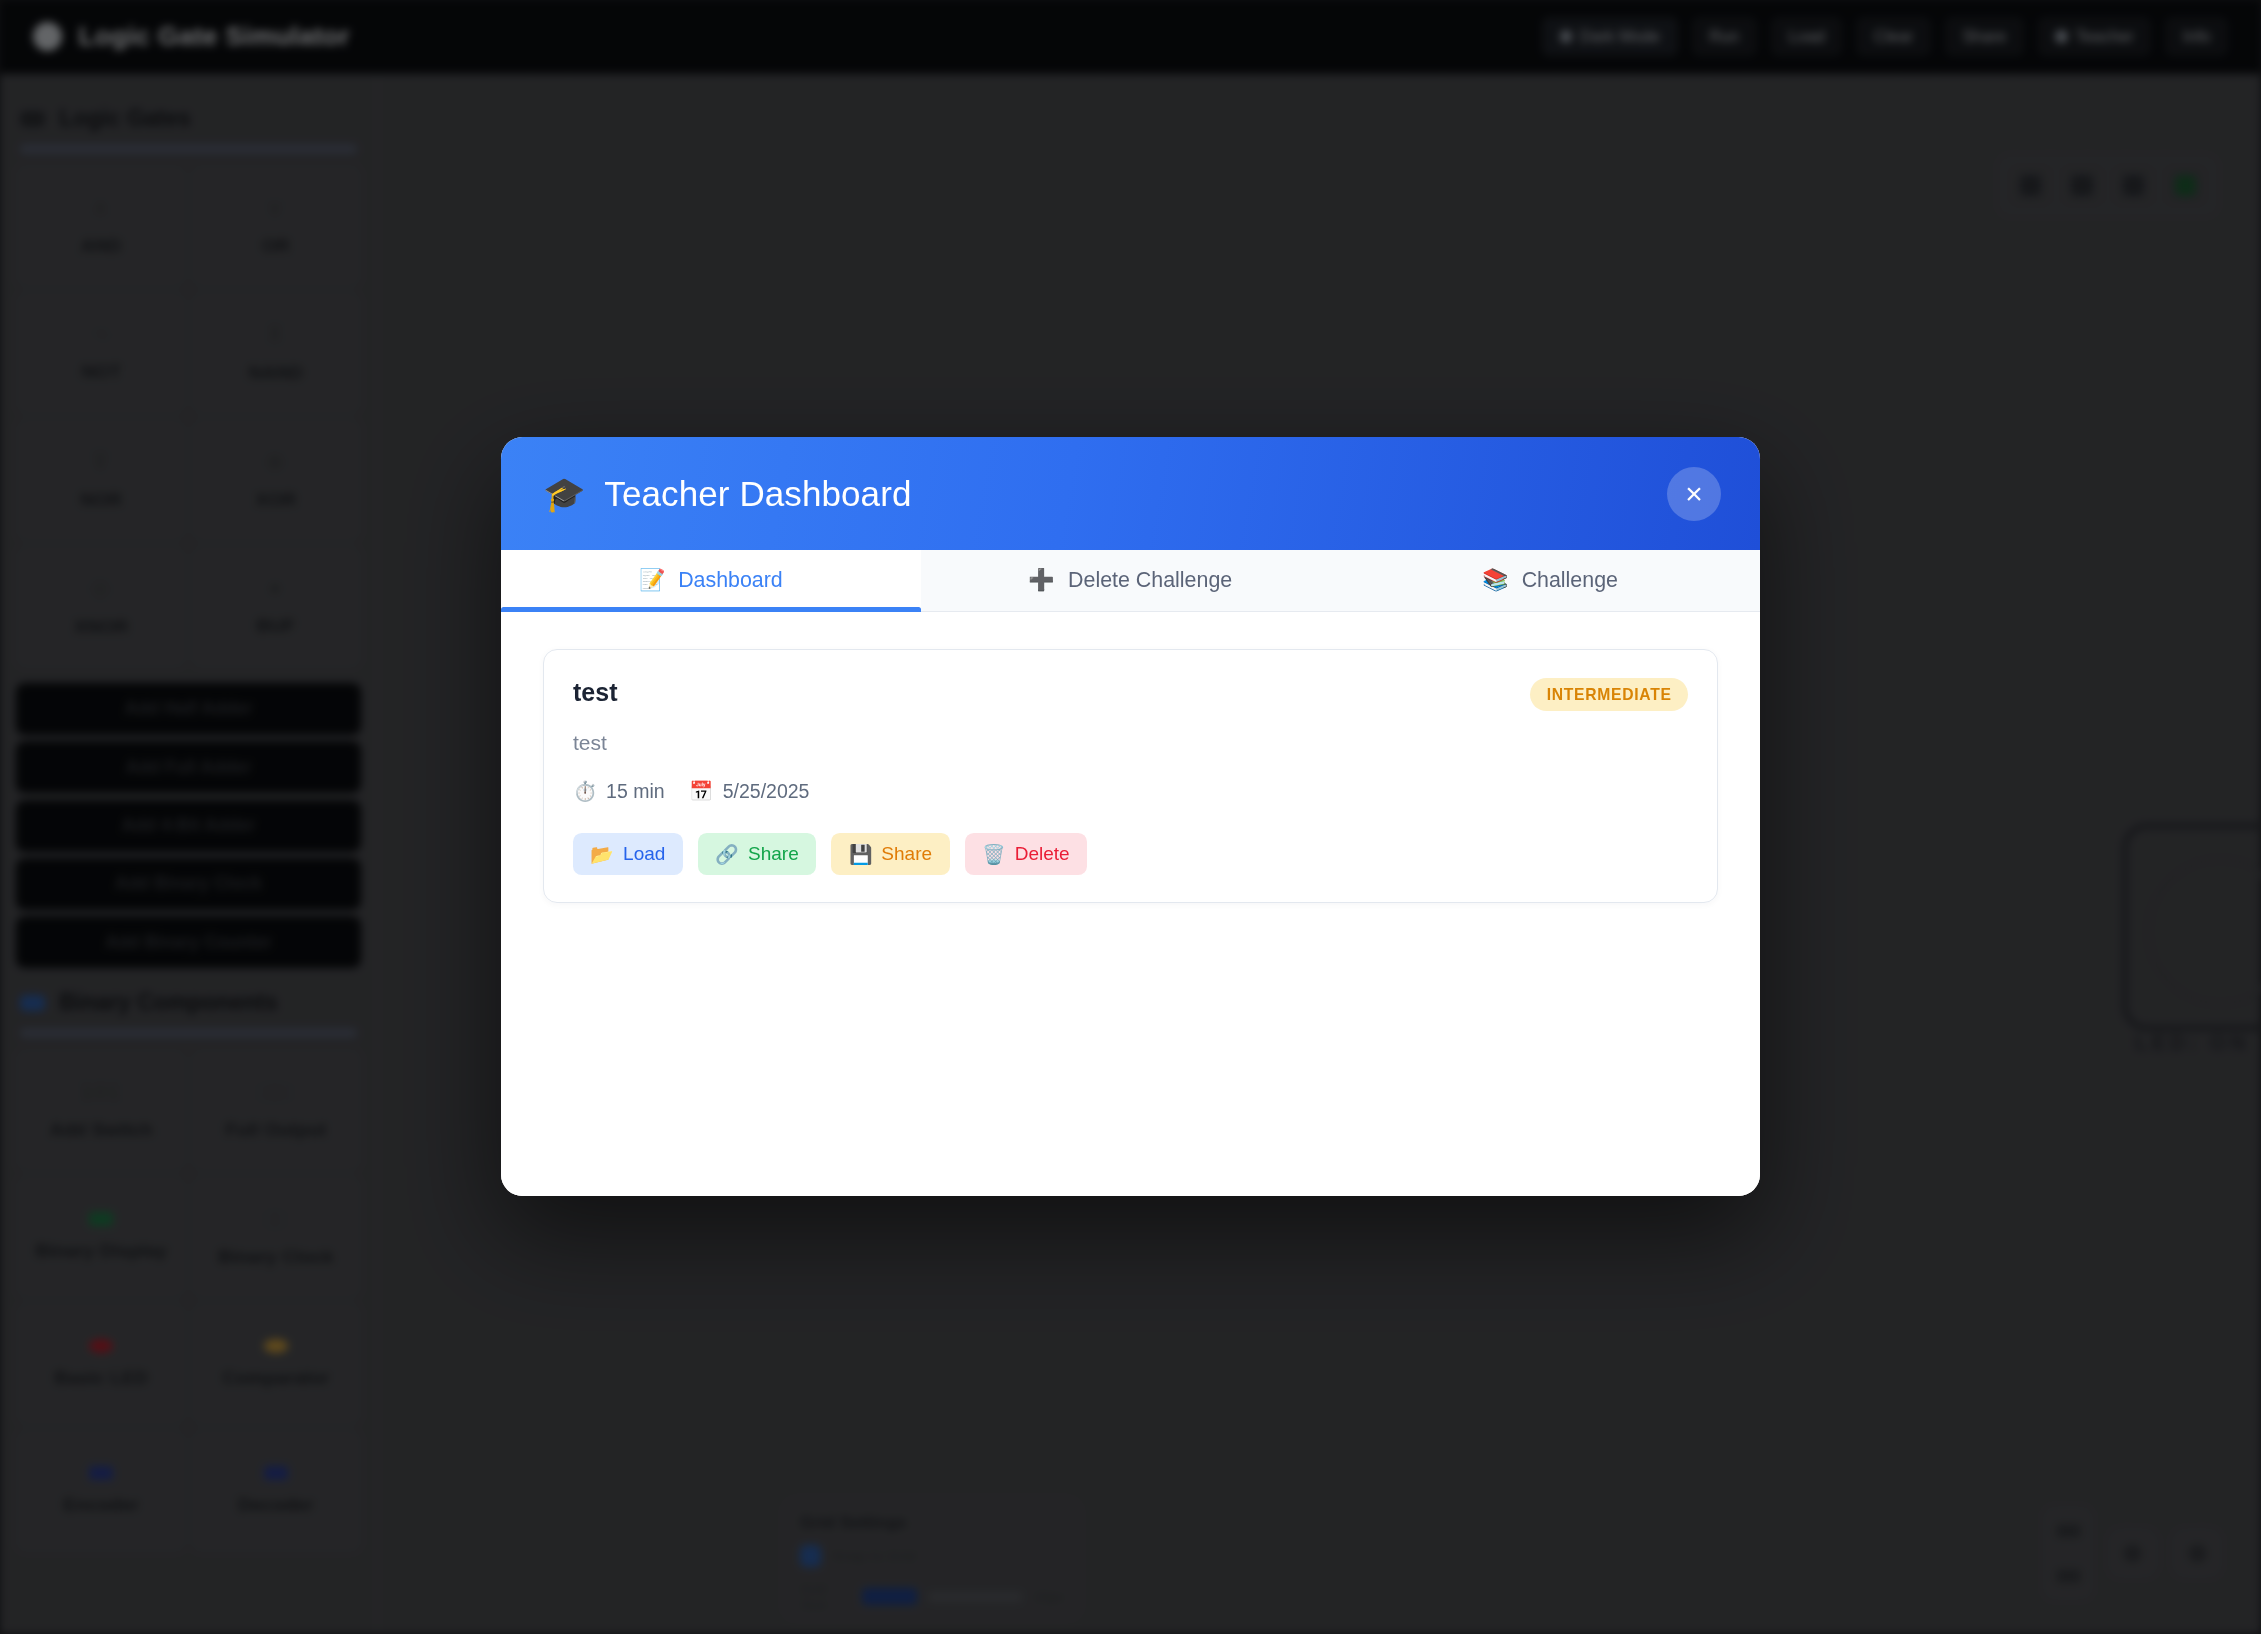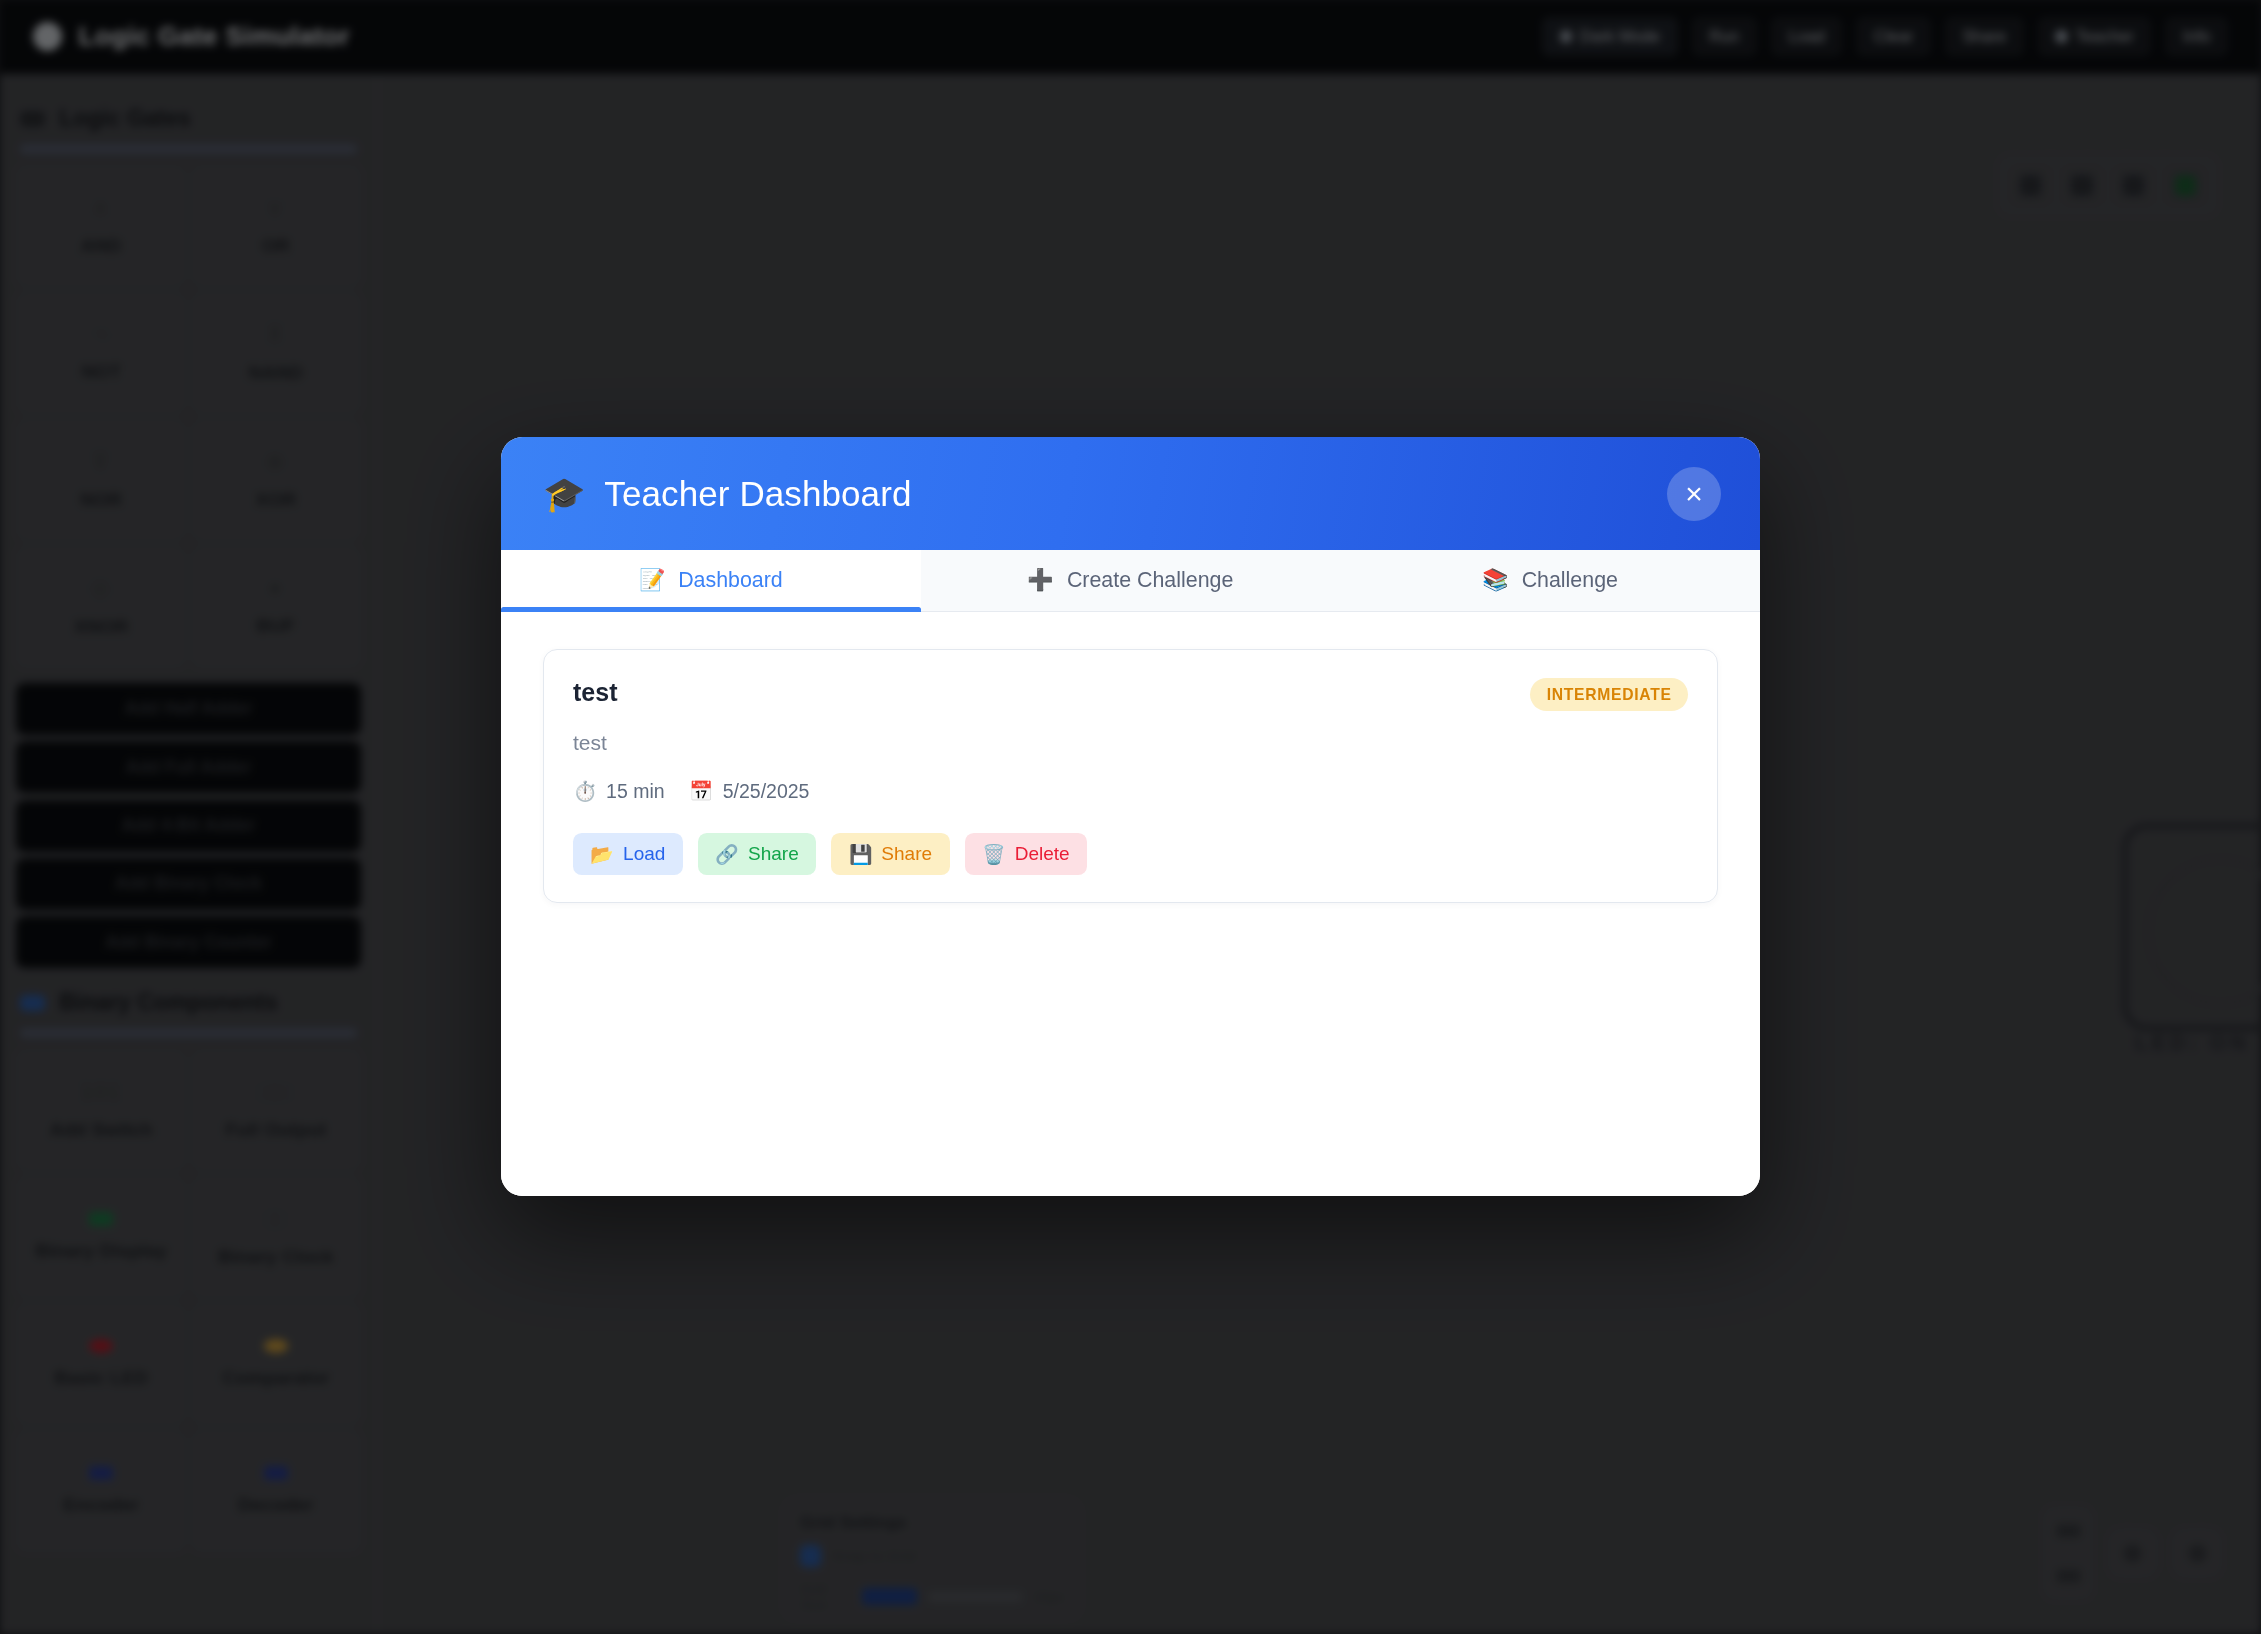--- a/index.html
+++ b/index.html
@@ -444,21 +444,21 @@
     </button>
   </div>
 
   <div class="tabs">
     <button class="tab active">
       <span class="t-icon">📝</span>
       <span>Dashboard</span>
     </button>
     <button class="tab">
       <span class="t-icon">➕</span>
-      <span>Create Challenge</span>
+      <span>Delete Challenge</span>
     </button>
     <button class="tab">
       <span class="t-icon">📚</span>
       <span>Challenge</span>
     </button>
   </div>
 
   <div class="modal-body">
 
     <div class="challenge-card">

